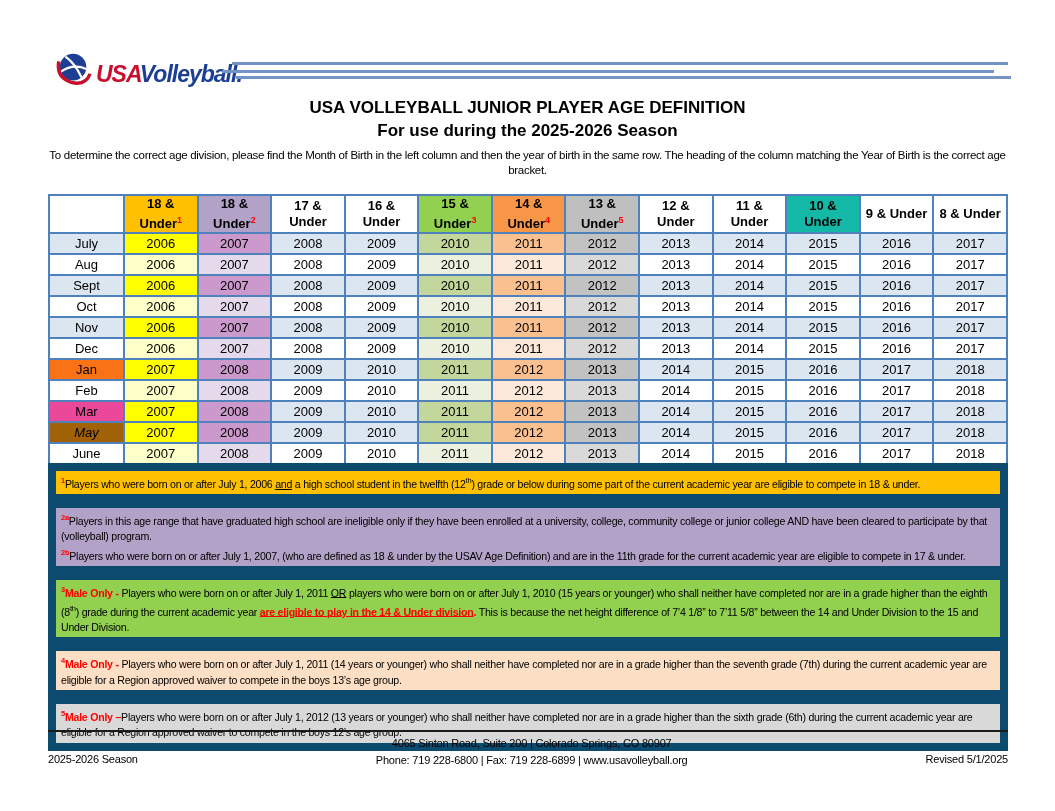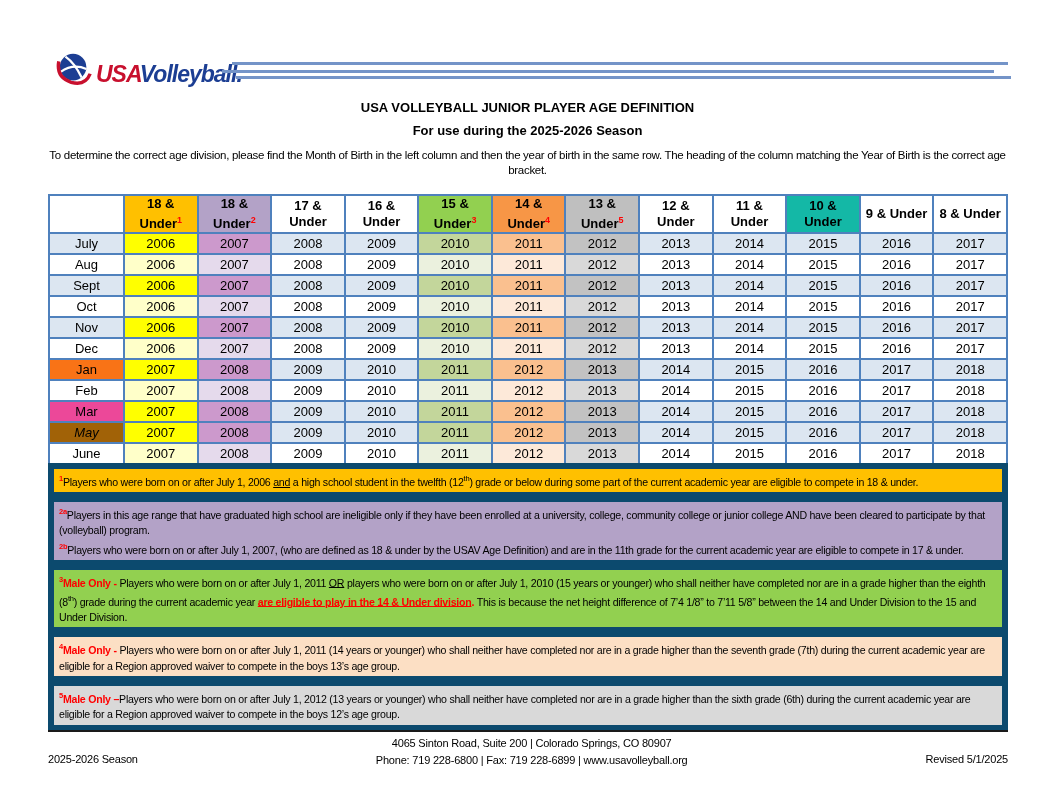--- a/index.html
+++ b/index.html
@@ -12,35 +12,35 @@
   .logo { position:absolute; left:0; top:0; display:flex; align-items:flex-end; gap:3px; }
   .logo-text { font-style:italic; font-weight:bold; font-size:23px; letter-spacing:-1px; white-space:nowrap; }
   .logo-usa { color:#C8102E; }
   .logo-vb  { color:#1C3E93; }
   .deco-line { position:absolute; height:3px; background:#7494C8; }
   .dl1 { left:177px; top:12px; width:776px; }
   .dl2 { left:167px; top:20px; width:772px; }
   .dl3 { left:181px; top:26px; width:775px; }
   
   .title-block { position:absolute; left:0; top:96px; width:1055px; text-align:center;
-                 font-weight:bold; font-size:13px; line-height:23px; }
+                 font-weight:bold; font-size:17px; line-height:23px; }
   
   .intro { position:absolute; left:40px; top:148px; width:975px; text-align:center;
            font-size:11.5px; line-height:15px; letter-spacing:-0.3px; font-stretch:condensed; }
   
   .content { position:absolute; left:48px; top:194px; width:960px; }
   table.age { border-collapse:collapse; table-layout:fixed; width:960px; }
   table.age th, table.age td { border:2px solid #4F81BD; overflow:hidden; }
   table.age th { height:33px; font-size:13px; font-weight:bold; line-height:16px;
                  text-align:center; background:#fff; padding:0; }
   table.age td { height:19px; font-size:13px; text-align:center; padding:0; }
   td.month-cell { text-align:left; padding-left:7px; }
   sup.hsup { color:#FF0000; font-size:9px; }
   
-  .footnote { border:6px solid #0c4a6e; margin-top:-2px; padding:2px 5px;
+  .footnote { border:8px solid #0c4a6e; margin-top:-2px; padding:2px 5px;
               font-size:10.6px; line-height:15.5px; letter-spacing:-0.25px; font-stretch:condensed; }
   .sg-u   { text-decoration:underline; }
   .sg-sup { vertical-align:super; font-size:7.5px; }
   .sg-supr{ vertical-align:super; font-size:7.5px; color:#FF0000; font-weight:bold; }
   .sg-rb  { color:#FF0000; font-weight:bold; }
   .sg-rbu { color:#FF0000; font-weight:bold; text-decoration:underline; }
   
   .footer-rule { position:absolute; left:48px; top:730px; width:960px; height:2px; background:#1a1a1a; }
   .footer { position:absolute; left:48px; top:735px; width:960px; display:flex;
             justify-content:space-between; align-items:flex-end;

